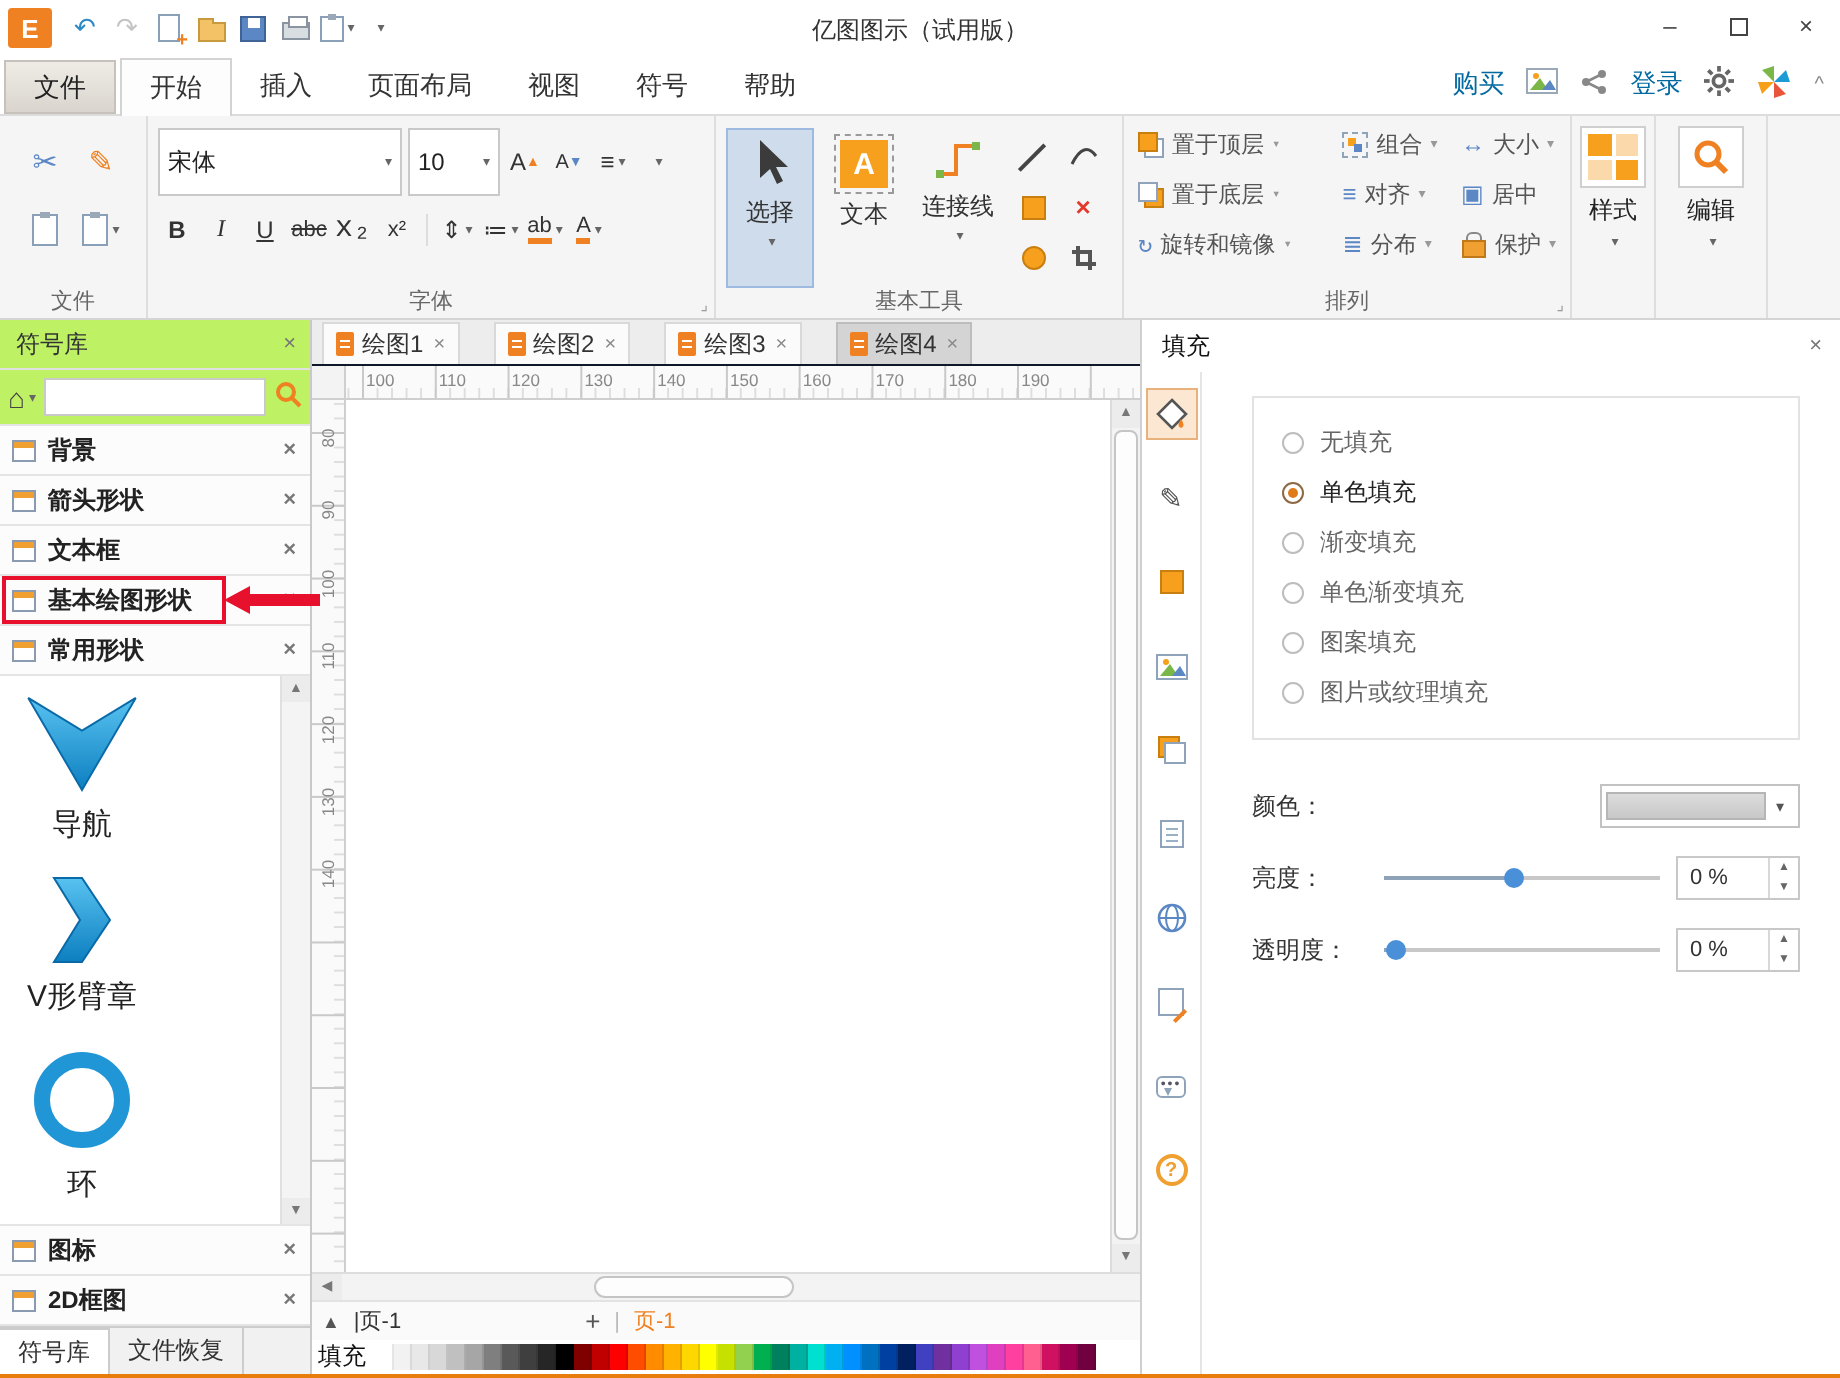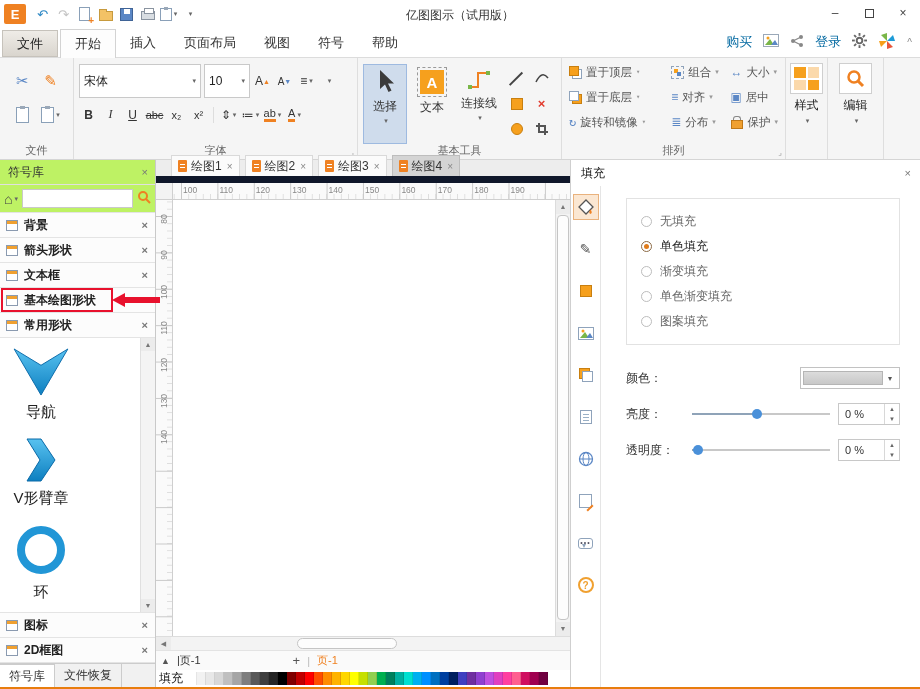--- a/index.html
+++ b/index.html
@@ -118,21 +118,21 @@
   .shape{width:62px;display:flex;flex-direction:column;align-items:center;gap:7px;}
   .shape .slab{font-size:15px;color:#222;white-space:nowrap;}
   .gsb{position:absolute;top:0;right:0;bottom:0;width:15px;background:#f4f4f4;border-left:1px solid #e0e0e0;display:flex;flex-direction:column;justify-content:space-between;align-items:center;}
   .sa{font-size:7px;color:#777;height:13px;line-height:13px;width:100%;text-align:center;background:#ececec;}
   .lp-foot{height:24px;display:flex;background:#f1f1f1;border-top:1px solid #ccc;margin-top:auto;}
   .ftab{padding:0 9px;line-height:22px;font-size:12px;color:#333;border-right:1px solid #ccc;white-space:nowrap;}
   .ftab.active{background:#fff;border-top:1px solid #ccc;}
 
   
   .canvascol{width:414px;display:flex;flex-direction:column;background:#fff;flex:none;}
-  .doctabs{height:23px;background:#ededed;border-bottom:7px solid #0f172a;display:flex;align-items:flex-end;padding-left:15px;gap:5px;flex:none;}
+  .doctabs{height:23px;background:#ededed;border-bottom:1px solid #0f172a;display:flex;align-items:flex-end;padding-left:5px;gap:17px;flex:none;}
   .dtab{height:21px;display:flex;align-items:center;padding:0 6px;background:#fbfbfb;border:1px solid #d9d9d9;border-bottom:none;font-size:12px;color:#333;white-space:nowrap;}
   .dtab.active{background:#d4d4d4;border-color:#bdbdbd;}
   .dtab .dx{font-size:10px;color:#888;margin-left:5px;}
   .dico{width:9px;height:12px;background:#ef8122;border-radius:1px;position:relative;margin-right:4px;flex:none;}
   .dico::after{content:"";position:absolute;left:2px;top:4px;right:2px;height:1px;background:#fff;box-shadow:0 3px 0 #fff;}
   .rulerrow{height:17px;display:flex;background:#f7f7f7;border-bottom:1px solid #cfcfcf;flex:none;}
   .corner{width:17px;border-right:1px solid #cfcfcf;background:#f3f3f3;flex:none;}
   .hruler{flex:1;position:relative;background-color:#fafafa;
     background-image:linear-gradient(to right,#c9c9c9 1px,transparent 1px),linear-gradient(to right,#dedede 1px,transparent 1px);
     background-size:36.4px 100%,7.28px 5px;background-position:8px 0,8px 100%;background-repeat:repeat,repeat-x;}
@@ -331,21 +331,21 @@
         <span class="sbtn">≡<span class="ddv">▾</span></span>
         <span class="sbtn">
             <span class="ddv">▾</span>
           </span>
       </div>
       <div class="frow">
         <span class="sbtn b">B</span>
         <span class="sbtn i">I</span>
         <span class="sbtn u">U</span>
         <span class="sbtn st">abc</span>
-        <span class="sbtn" style="font-size:11px;">x₂</span>
+        <span class="sbtn" style="font-size:15px;font-family:Liberation Mono, monospace;">x₂</span>
         <span class="sbtn" style="font-size:11px;">x²</span>
         <span class="sep-v"></span>
         <span class="sbtn">⇕<span class="ddv">▾</span></span>
         <span class="sbtn">≔<span class="ddv">▾</span></span>
         <span class="sbtn">
             <span class="hl">ab</span>
             <span class="ddv">▾</span>
           </span>
         <span class="sbtn">
             <span class="hl">A</span>
@@ -744,20 +744,24 @@
                 <span>渐变填充</span>
               </div>
             <div class="orow">
                 <span class="radio"></span>
                 <span>单色渐变填充</span>
               </div>
             <div class="orow">
                 <span class="radio"></span>
                 <span>图案填充</span>
               </div>
+            <div class="orow">
+                <span class="radio"></span>
+                <span>图片或纹理填充</span>
+              </div>
           </div>
           <div class="crow">
             <span class="clabel">颜色：</span>
             <div class="cdrop">
               <span class="cswatch"></span>
               <span class="cdd">▾</span>
             </div>
           </div>
           <div class="srow">
             <span class="slabel">亮度：</span>

